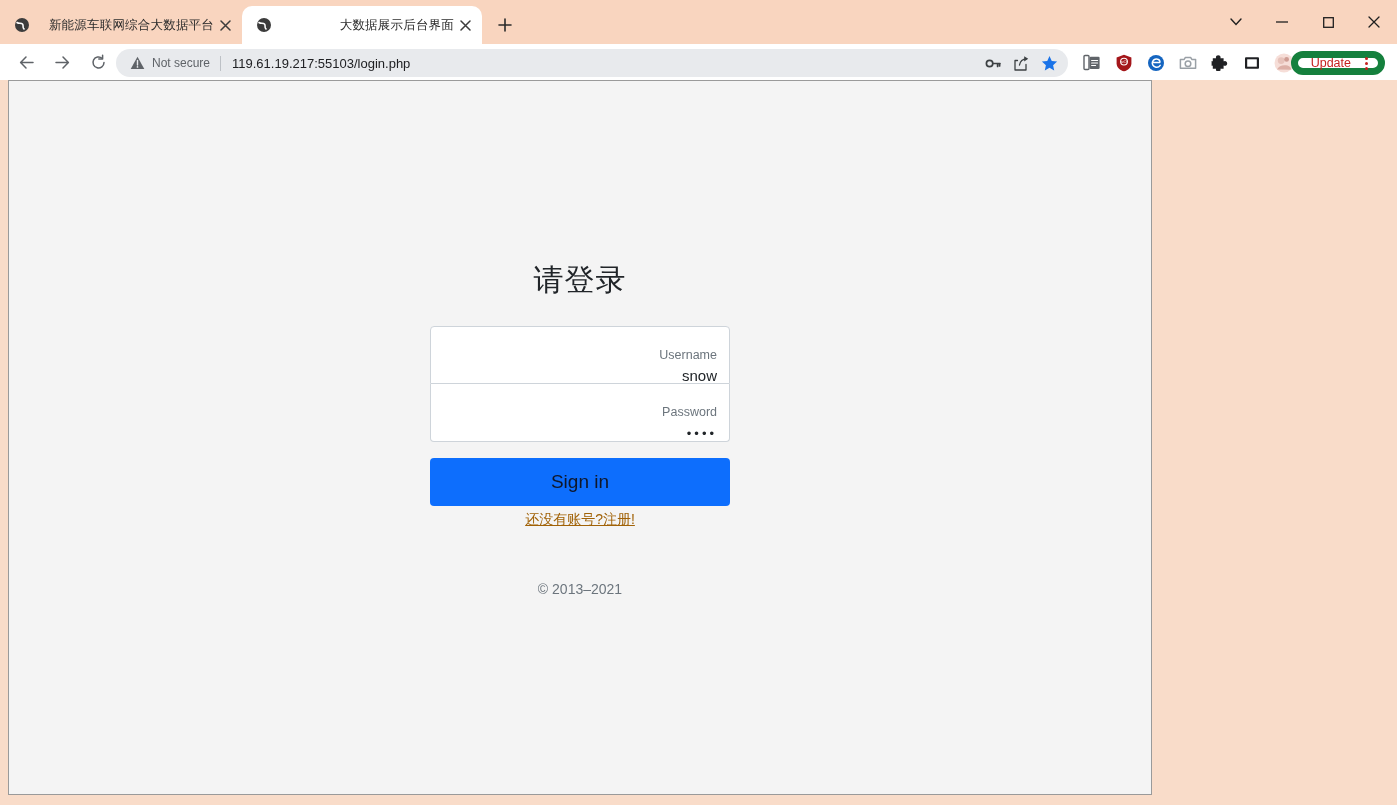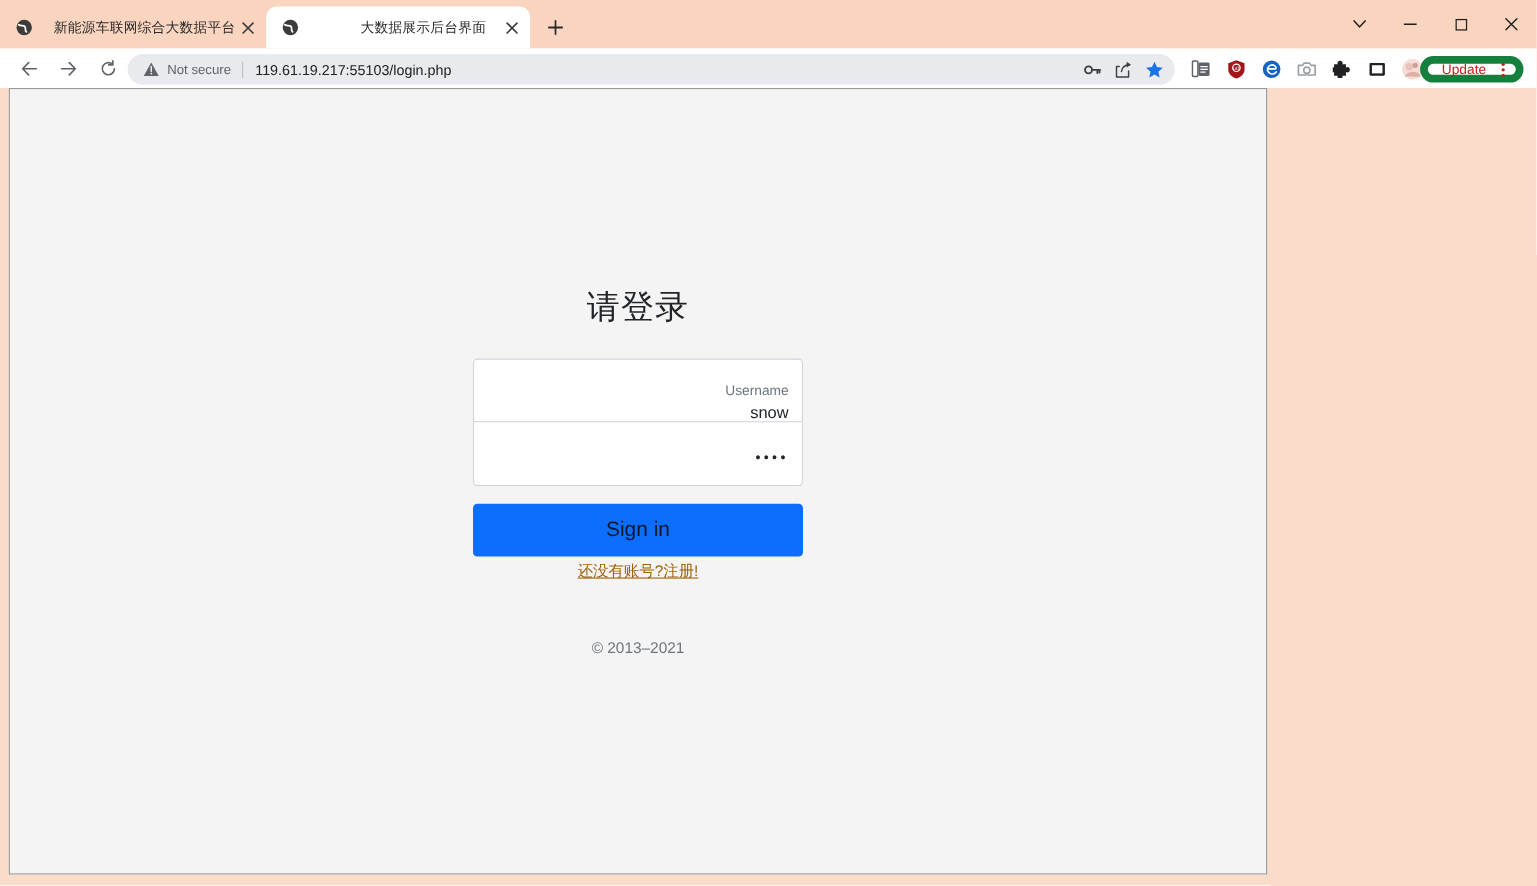--- a/index.html
+++ b/index.html
@@ -42,21 +42,20 @@
     cursor: default;
   }
   .tab.inactive {
     width: 242px;
     background: transparent;
   }
   .tab.active {
     width: 240px;
     background: #ffffff;
     border-radius: 10px 10px 0 0;
-    gap: 12px;
   }
 
   .favicon {
     width: 16px; height: 16px;
     flex: 0 0 16px;
     margin-right: 9px;
     position: relative;
   }
   .favicon svg { display: block; }
 
@@ -525,20 +524,21 @@
     <div class="login-wrap">
 
       <h1 class="login-title">请登录</h1>
 
       <div class="field top">
         <span class="field-label">Username</span>
         <span class="field-value" placeholder="Username">snow</span>
       </div>
 
       <div class="field bottom">
+        <span class="field-label">Password</span>
         <span class="field-value password" placeholder="Password">••••</span>
       </div>
 
       <button class="signin-btn">Sign in</button>
 
       <div>
         <a class="register-link">还没有账号?注册!</a>
       </div>
 
       <div class="copyright">© 2013–2021</div>

